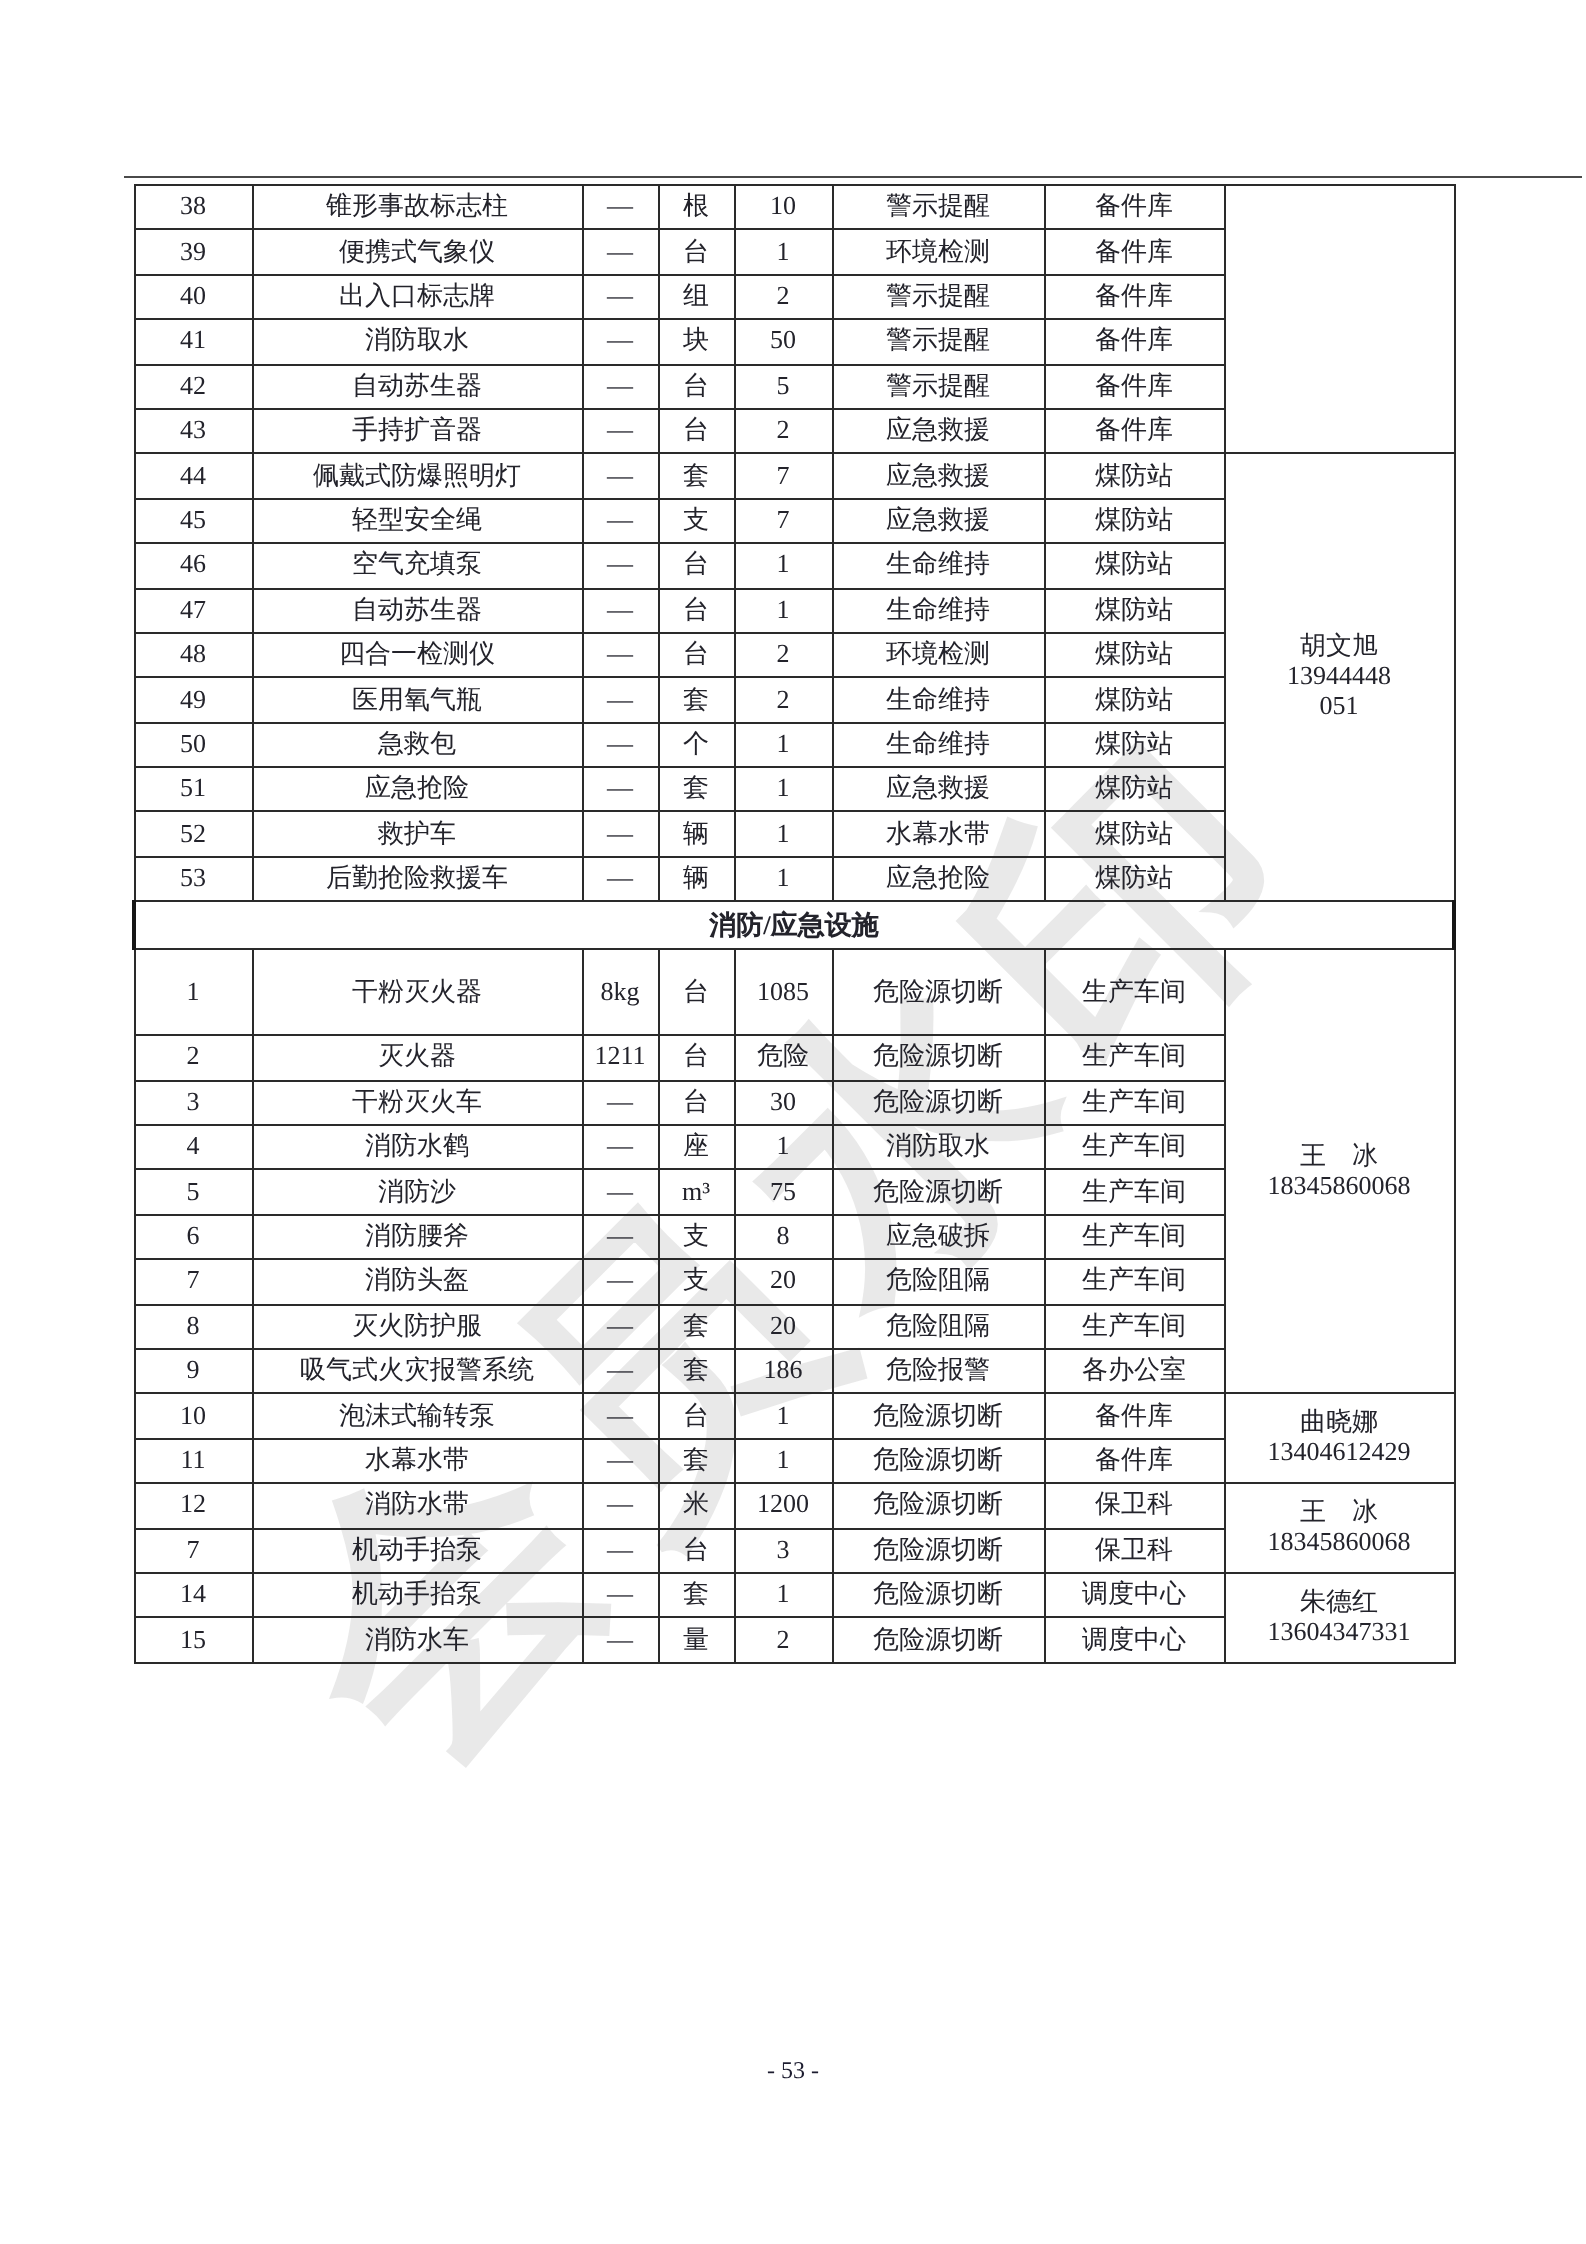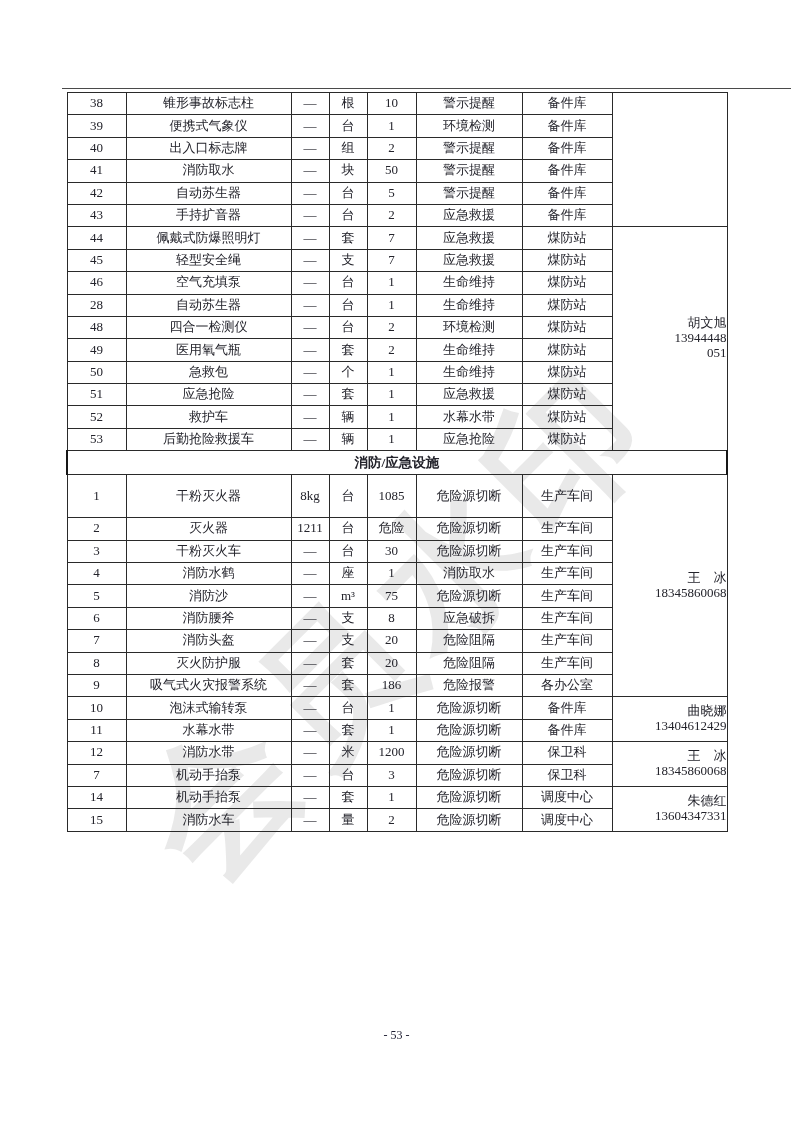--- a/index.html
+++ b/index.html
@@ -38,21 +38,21 @@
     background:transparent;
   }
   tr.s1 td{height:21.4px;}
   tr.s2 td{height:21.4px;}
   tr.s2.tall td{height:42px;}
   tr.section-header td{
     height:23px;font-weight:700;font-size:13.5px;
     border-left:2px solid #161616;border-right:2px solid #161616;
   }
   td.contact{line-height:1.45;white-space:normal;}
-  td.contact div{text-align:right;}
+  td.contact div{text-align:center;}
   .page-number{
     position:absolute;left:0;top:1028px;width:793px;
     text-align:center;font-size:12px;color:#1d1d30;z-index:1;
   }
 </style>
 </head>
 <body>
 
 <div class="page">
   <div class="watermark">会员水印</div>
@@ -150,21 +150,21 @@
         <tr class="s1">
           <td>46</td>
           <td>空气充填泵</td>
           <td>—</td>
           <td>台</td>
           <td>1</td>
           <td>生命维持</td>
           <td>煤防站</td>
         </tr>
         <tr class="s1">
-          <td>28</td>
+          <td>47</td>
           <td>自动苏生器</td>
           <td>—</td>
           <td>台</td>
           <td>1</td>
           <td>生命维持</td>
           <td>煤防站</td>
         </tr>
         <tr class="s1">
           <td>48</td>
           <td>四合一检测仪</td>

